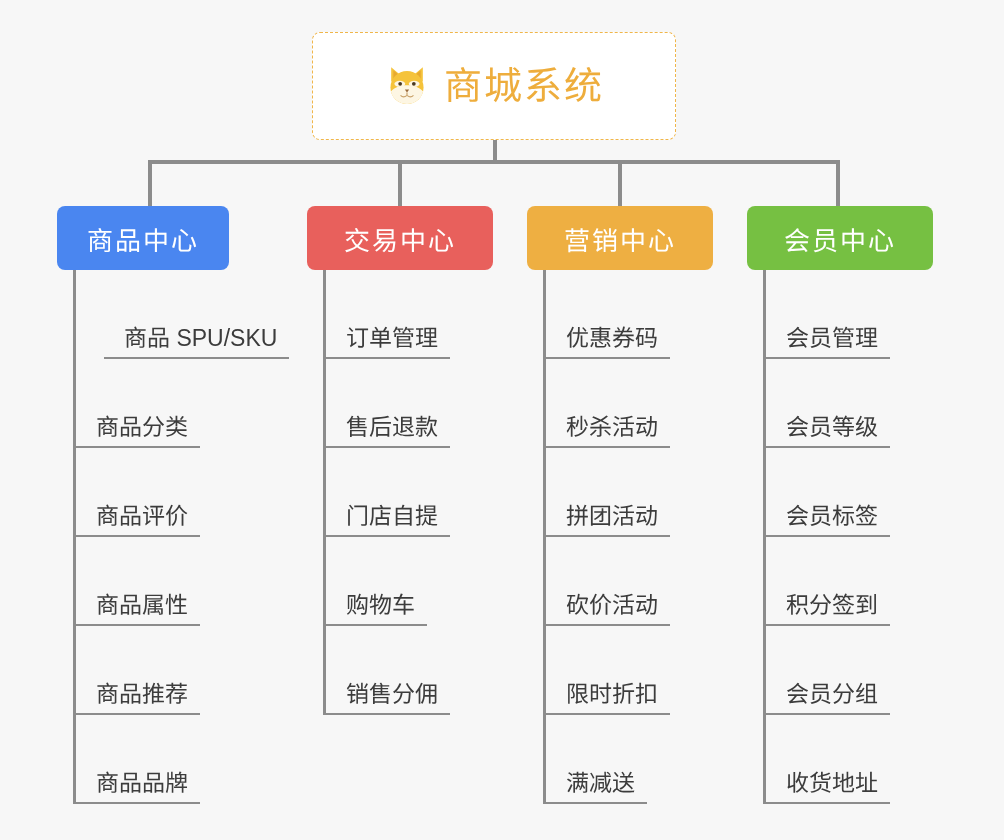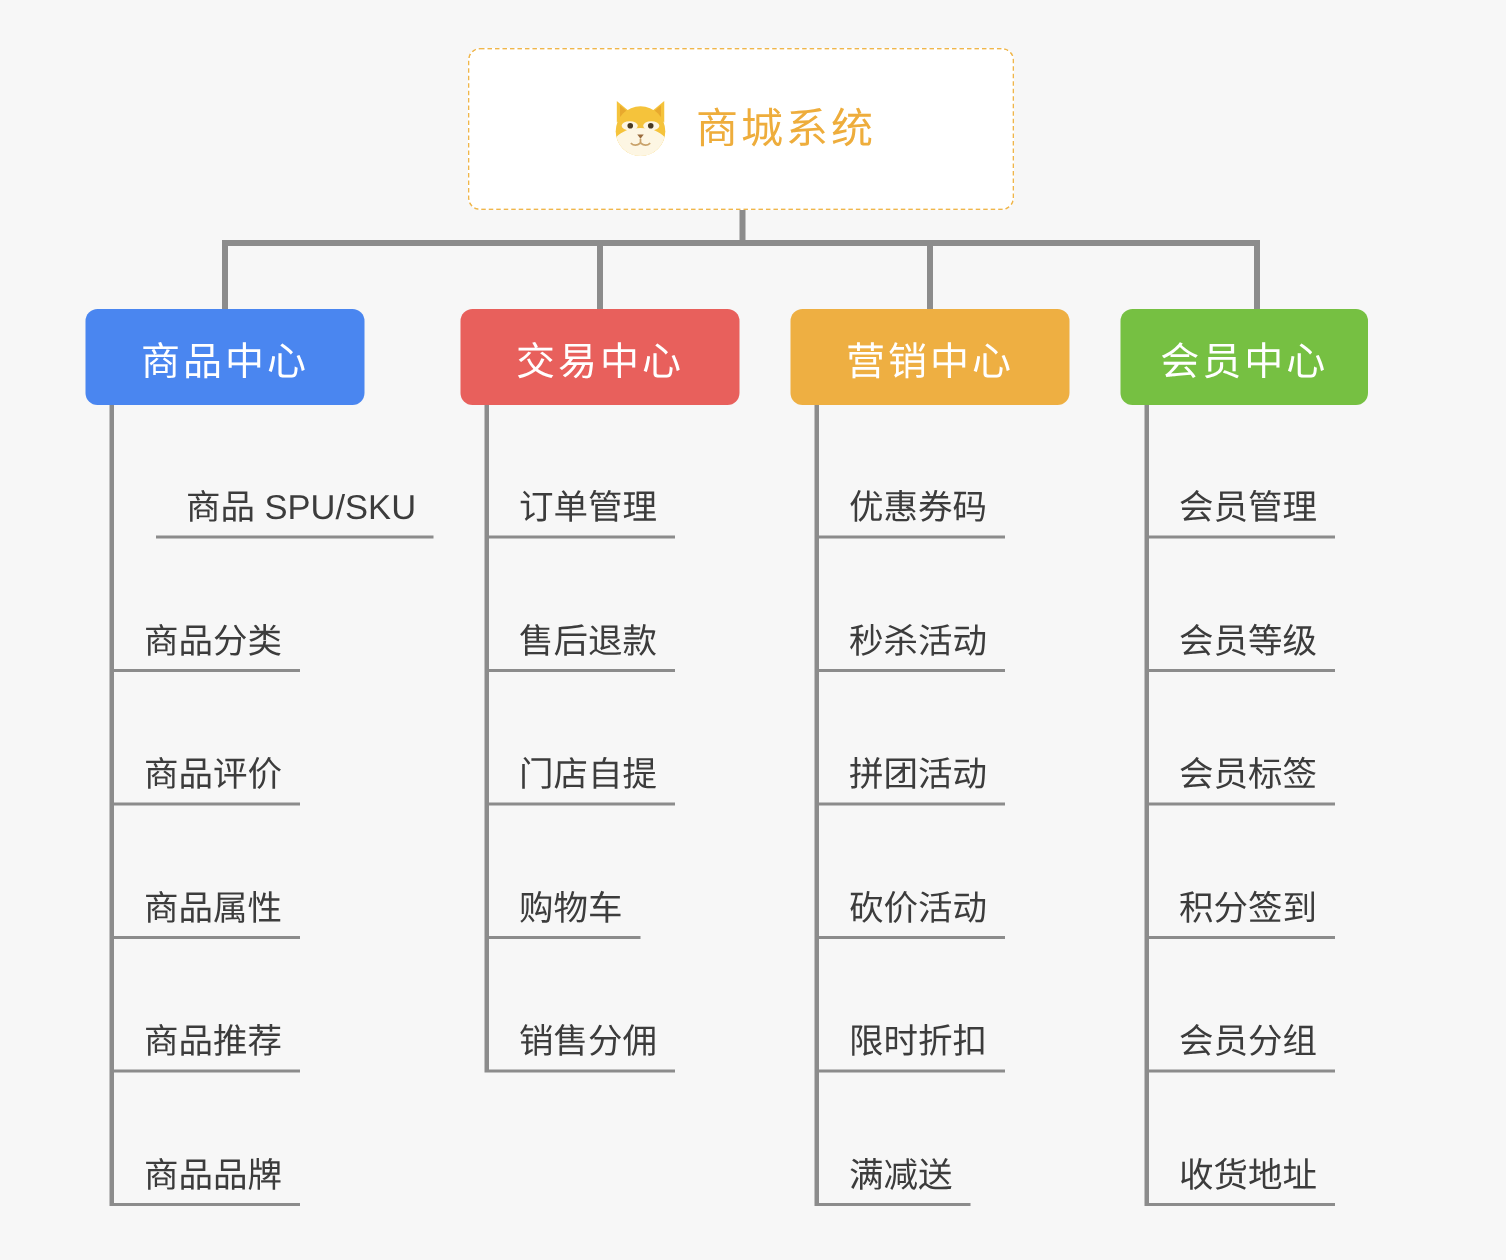--- a/index.html
+++ b/index.html
@@ -34,21 +34,21 @@
     box-sizing: border-box;
     background: #ffffff;
     border: 1px dashed #f0b64a;
     border-radius: 8px;
     display: flex;
     align-items: center;
     justify-content: center;
     gap: 14px;
   }
   .root-title {
-    font-size: 28px;
+    font-size: 38px;
     color: #eead3c;
     letter-spacing: 2px;
     line-height: 1;
     white-space: nowrap;
   }
   .dog-icon {
     width: 46px;
     height: 46px;
     flex: 0 0 auto;
     display: block;
@@ -100,24 +100,24 @@
     border-radius: 8px;
     display: flex;
     align-items: center;
     justify-content: center;
     color: #ffffff;
     font-size: 26px;
     letter-spacing: 2px;
     white-space: nowrap;
     user-select: none;
   }
-  .col-0 .cat-header { width: 186px; }
+  .col-0 .cat-header { width: 172px; }
   .col-1 .cat-header { width: 186px; }
   .col-2 .cat-header { width: 186px; }
-  .col-3 .cat-header { width: 165px; }
+  .col-3 .cat-header { width: 186px; }
 
   
   .leaf-list {
     position: relative;
     margin-left: 16px;
     padding-left: 0;
     border-left: 3px solid #8c8c8c;
   }
   .leaf-item {
     position: relative;

